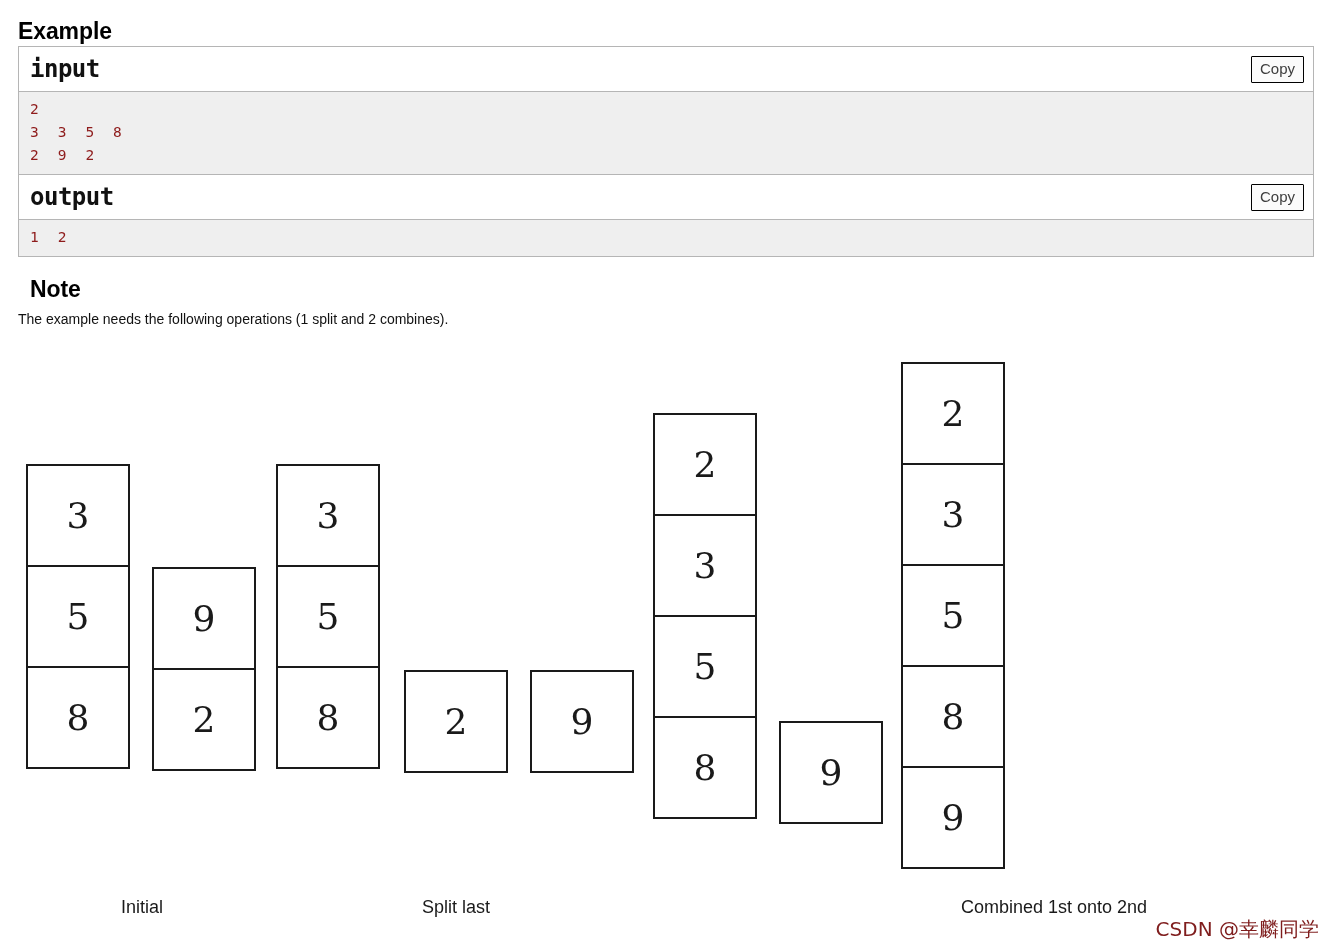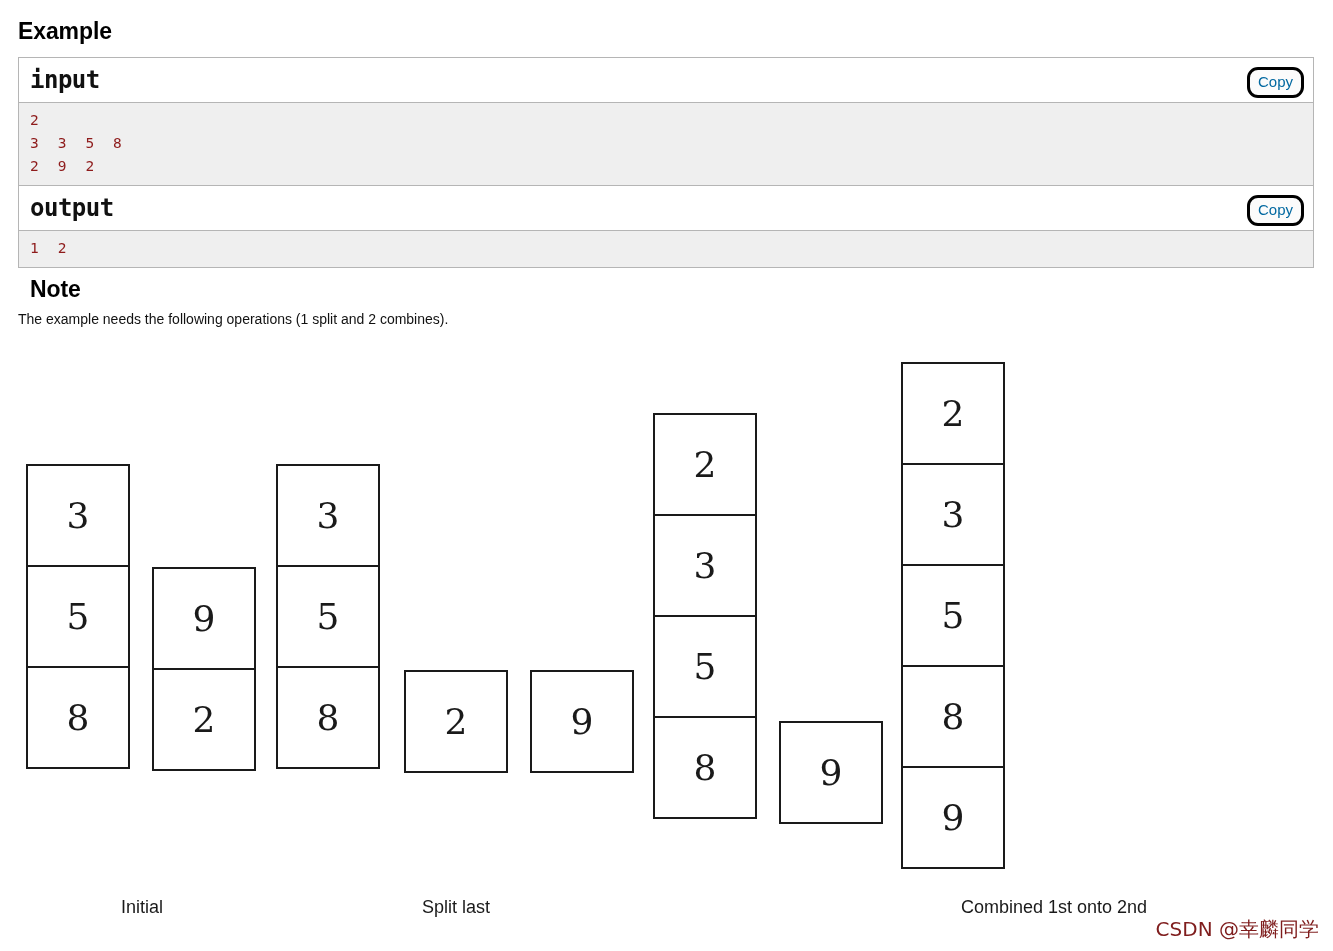--- a/index.html
+++ b/index.html
@@ -25,21 +25,21 @@
     color: #000;
     letter-spacing: -0.1px;
   }
   #example-heading { left: 18px; top: 18px; }
   #note-heading    { left: 18px; top: 276px; margin-left: 12px; }
 
   
   #example-panel {
     position: absolute;
     left: 18px;
-    top: 57px;
+    top: 46px;
     width: 1296px;
     border: 1px solid #b5b5b5;
     background: #ffffff;
   }
   .code-title-bar {
     position: relative;
     height: 45px;
     background: #ffffff;
     border-bottom: 1px solid #b5b5b5;
   }
@@ -51,28 +51,28 @@
     font-size: 24px;
     font-weight: bold;
     color: #111111;
     letter-spacing: -0.5px;
   }
   .copy-button {
     position: absolute;
     right: 9px;
     top: 9px;
     padding: 3px 8px 4px 8px;
-    border: 3px solid #000000;
+    border: 1px solid #000000;
     background: #fbfbfb;
-    color: #0369a1;
+    color: #404040;
     font-size: 15px;
     font-family: "Liberation Sans", sans-serif;
     line-height: 18px;
     cursor: pointer;
-    border-radius: 11px;
+    border-radius: 1px;
   }
   .code-body {
     background: #efefef;
     border-bottom: 1px solid #b5b5b5;
     padding: 6px 0 7px 11px;
   }
   .code-body:last-child { border-bottom: none; }
   .code-line {
     font-family: "DejaVu Sans Mono", "Liberation Mono", monospace;
     font-size: 14.5px;

